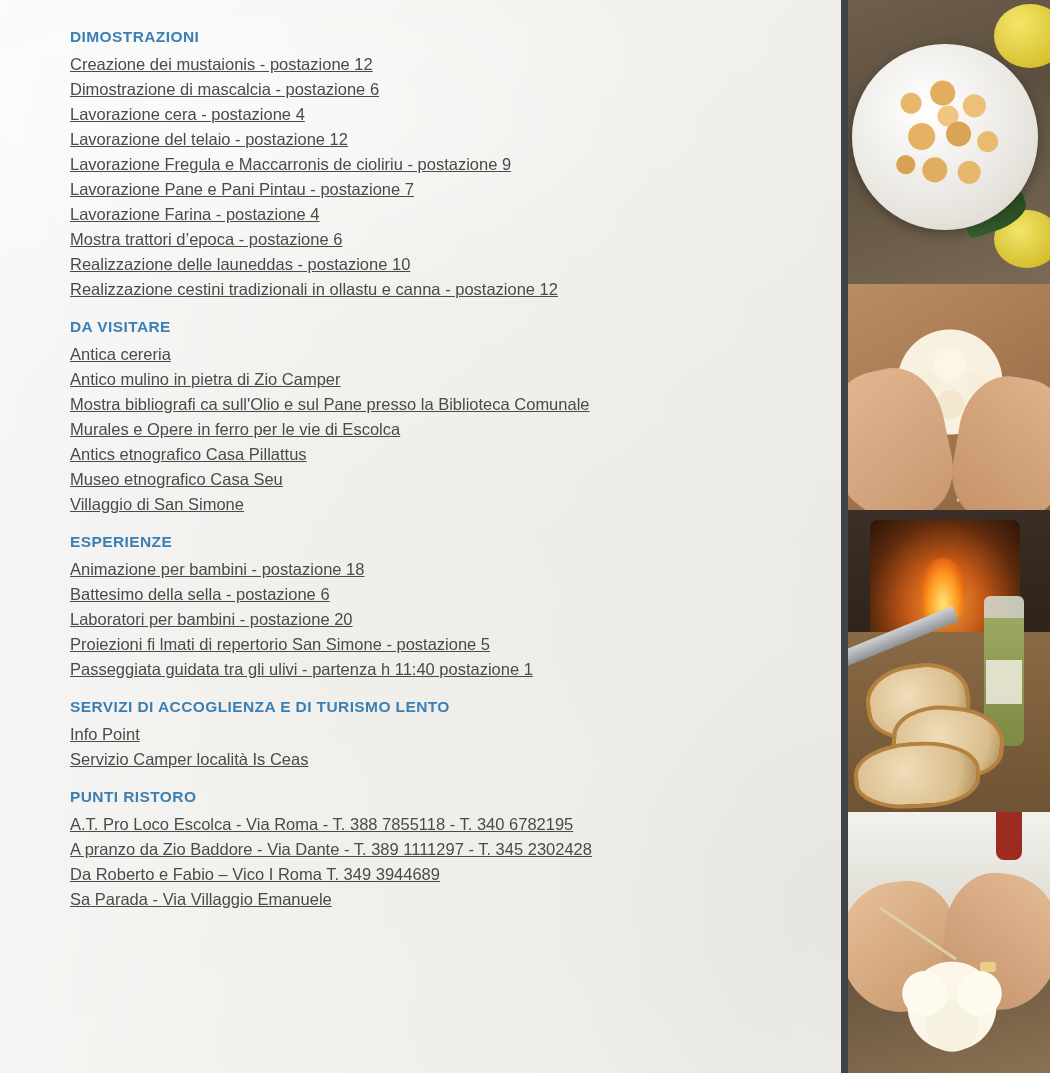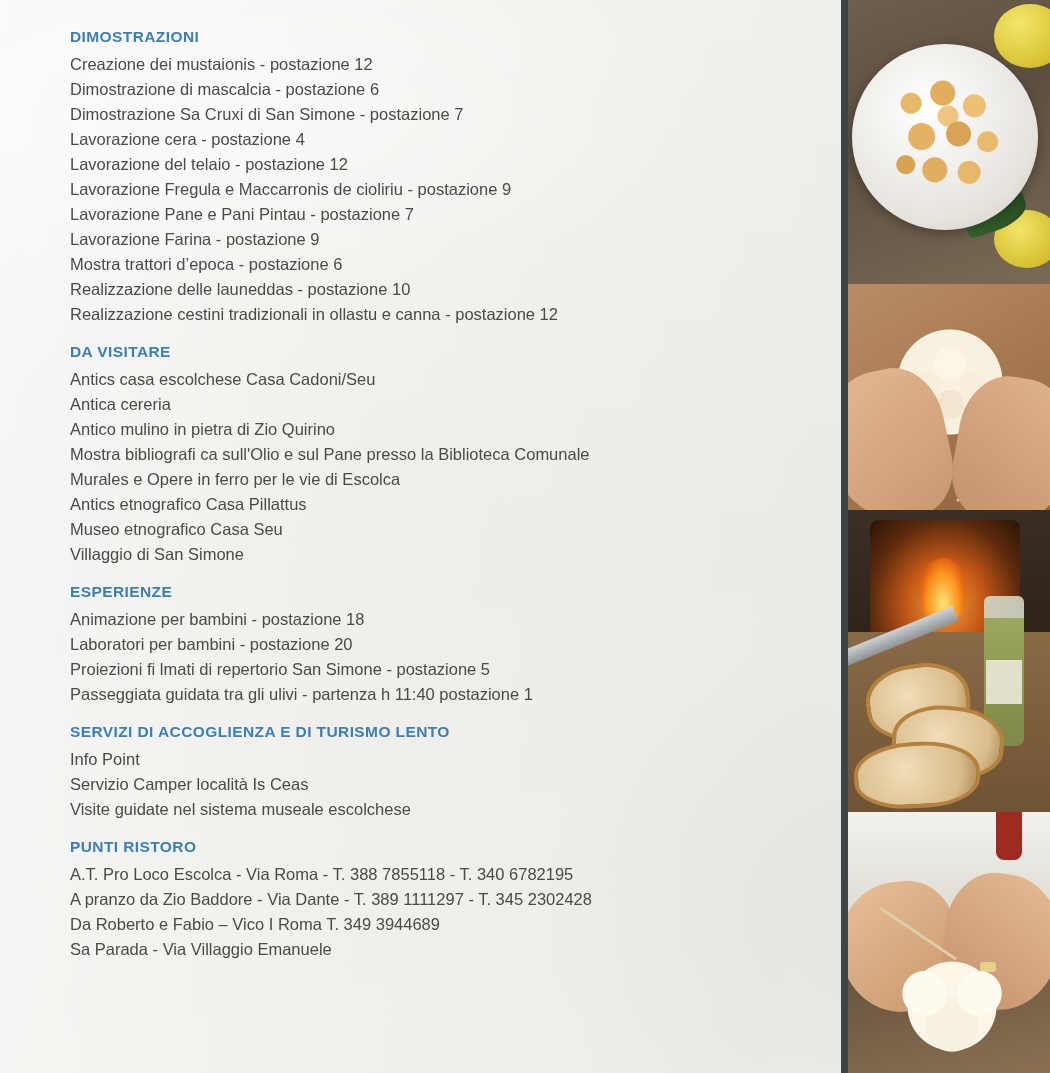--- a/index.html
+++ b/index.html
@@ -64,20 +64,21 @@
   ul.item-list {
     list-style: none;
     margin: 0;
     padding: 0;
   }
   ul.item-list li {
     font-size: 16.5px;
     line-height: 25px;
     color: #4a4a48;
     white-space: nowrap;
+    text-decoration: underline;
   }
 
   .divider {
     position: absolute;
     left: 841px;
     top: 0;
     width: 7px;
     height: 1073px;
     background: #3f4448;
     z-index: 3;
@@ -301,62 +302,60 @@
 <div class="page-bg"></div>
 
 <div class="content">
   <div class="text-col">
 
     <div class="section">
       <h2 class="section-title">DIMOSTRAZIONI</h2>
       <ul class="item-list">
         <li>Creazione dei mustaionis - postazione 12</li>
         <li>Dimostrazione di mascalcia - postazione 6</li>
-        <li>Dimostrazione Sa Cruxi di San Simone - postazione 7</li>
         <li>Lavorazione cera - postazione 4</li>
         <li>Lavorazione del telaio - postazione 12</li>
         <li>Lavorazione Fregula e Maccarronis de cioliriu - postazione 9</li>
         <li>Lavorazione Pane e Pani Pintau - postazione 7</li>
-        <li>Lavorazione Farina - postazione 9</li>
+        <li>Lavorazione Farina - postazione 4</li>
         <li>Mostra trattori d’epoca - postazione 6</li>
         <li>Realizzazione delle launeddas - postazione 10</li>
         <li>Realizzazione cestini tradizionali in ollastu e canna - postazione 12</li>
       </ul>
     </div>
 
     <div class="section">
       <h2 class="section-title">DA VISITARE</h2>
       <ul class="item-list">
-        <li>Antics casa escolchese Casa Cadoni/Seu</li>
         <li>Antica cereria</li>
-        <li>Antico mulino in pietra di Zio Quirino</li>
+        <li>Antico mulino in pietra di Zio Camper</li>
         <li>Mostra bibliografi ca sull'Olio e sul Pane presso la Biblioteca Comunale</li>
         <li>Murales e Opere in ferro per le vie di Escolca</li>
         <li>Antics etnografico Casa Pillattus</li>
         <li>Museo etnografico Casa Seu</li>
         <li>Villaggio di San Simone</li>
       </ul>
     </div>
 
     <div class="section">
       <h2 class="section-title">ESPERIENZE</h2>
       <ul class="item-list">
         <li>Animazione per bambini - postazione 18</li>
+        <li>Battesimo della sella - postazione 6</li>
         <li>Laboratori per bambini - postazione 20</li>
         <li>Proiezioni fi lmati di repertorio San Simone - postazione 5</li>
         <li>Passeggiata guidata tra gli ulivi - partenza h 11:40 postazione 1</li>
       </ul>
     </div>
 
     <div class="section">
       <h2 class="section-title">SERVIZI DI ACCOGLIENZA E DI TURISMO LENTO</h2>
       <ul class="item-list">
         <li>Info Point</li>
         <li>Servizio Camper località Is Ceas</li>
-        <li>Visite guidate nel sistema museale escolchese</li>
       </ul>
     </div>
 
     <div class="section">
       <h2 class="section-title">PUNTI RISTORO</h2>
       <ul class="item-list">
         <li>A.T. Pro Loco Escolca - Via Roma - T. 388 7855118 - T. 340 6782195</li>
         <li>A pranzo da Zio Baddore - Via Dante - T. 389 1111297 - T. 345 2302428</li>
         <li>Da Roberto e Fabio – Vico I Roma T. 349 3944689</li>
         <li>Sa Parada - Via Villaggio Emanuele</li>

